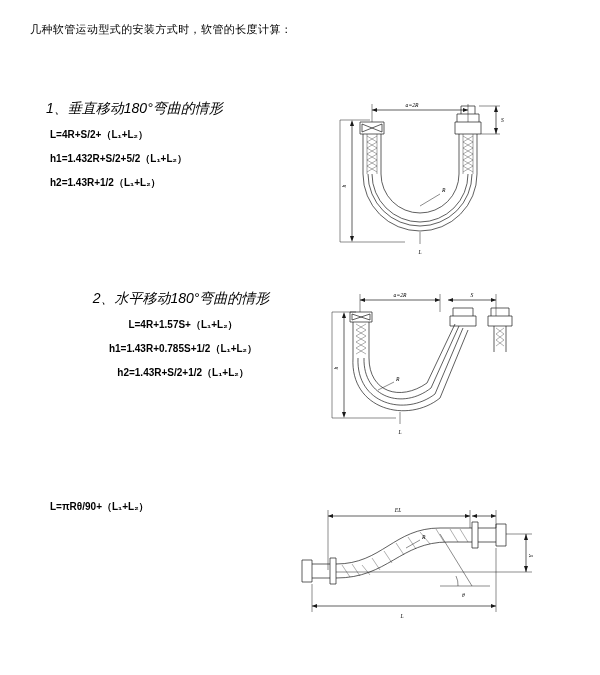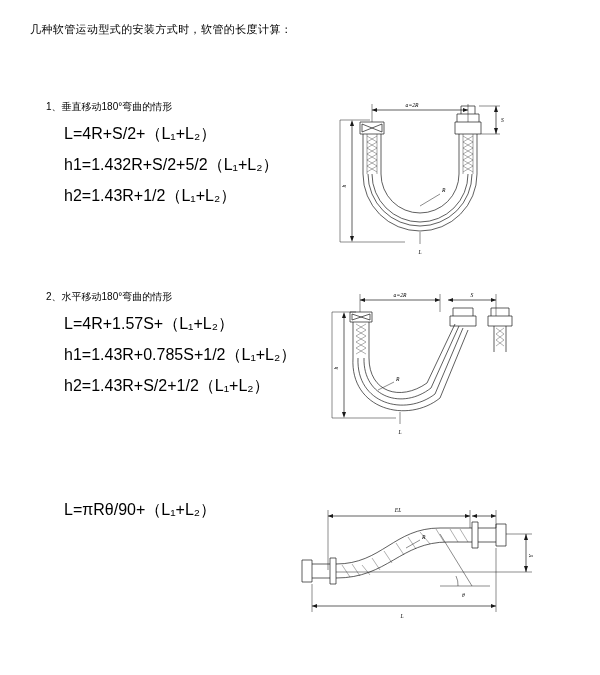--- a/index.html
+++ b/index.html
@@ -28,39 +28,41 @@
     letter-spacing: 0.4px;
     color: #000;
     white-space: nowrap;
   }
   .section {
     position: absolute;
     left: 0;
     width: 600px;
   }
   .sec1 { top: 100px; height: 180px; }
-  .sec2 { top: 290px; height: 180px; }
+  .sec2 { top: 290px; height: 180px; text-align: center; }
   .sec3 { top: 500px; height: 160px; }
 
   .txtblock {
     position: absolute;
     left: 46px;
     top: 0;
     width: 270px;
   }
   .title {
+    font-size: 14px;
+    white-space: nowrap;
+    margin-bottom: 10px;
+    font-style: italic;
+  }
+  .formula {
     font-size: 10px;
     white-space: nowrap;
+    margin-left: 4px;
     margin-bottom: 10px;
-  }
-  .formula {
-    font-size: 16px;
-    white-space: nowrap;
-    margin-left: 18px;
-    margin-bottom: 10px;
+    font-weight: bold;
   }
   .figure {
     position: absolute;
     top: -18px;
     left: 300px;
     width: 290px;
     height: 190px;
   }
   .sec3 .figure { top: -6px; left: 290px; height: 140px; }
   svg { display: block; }

